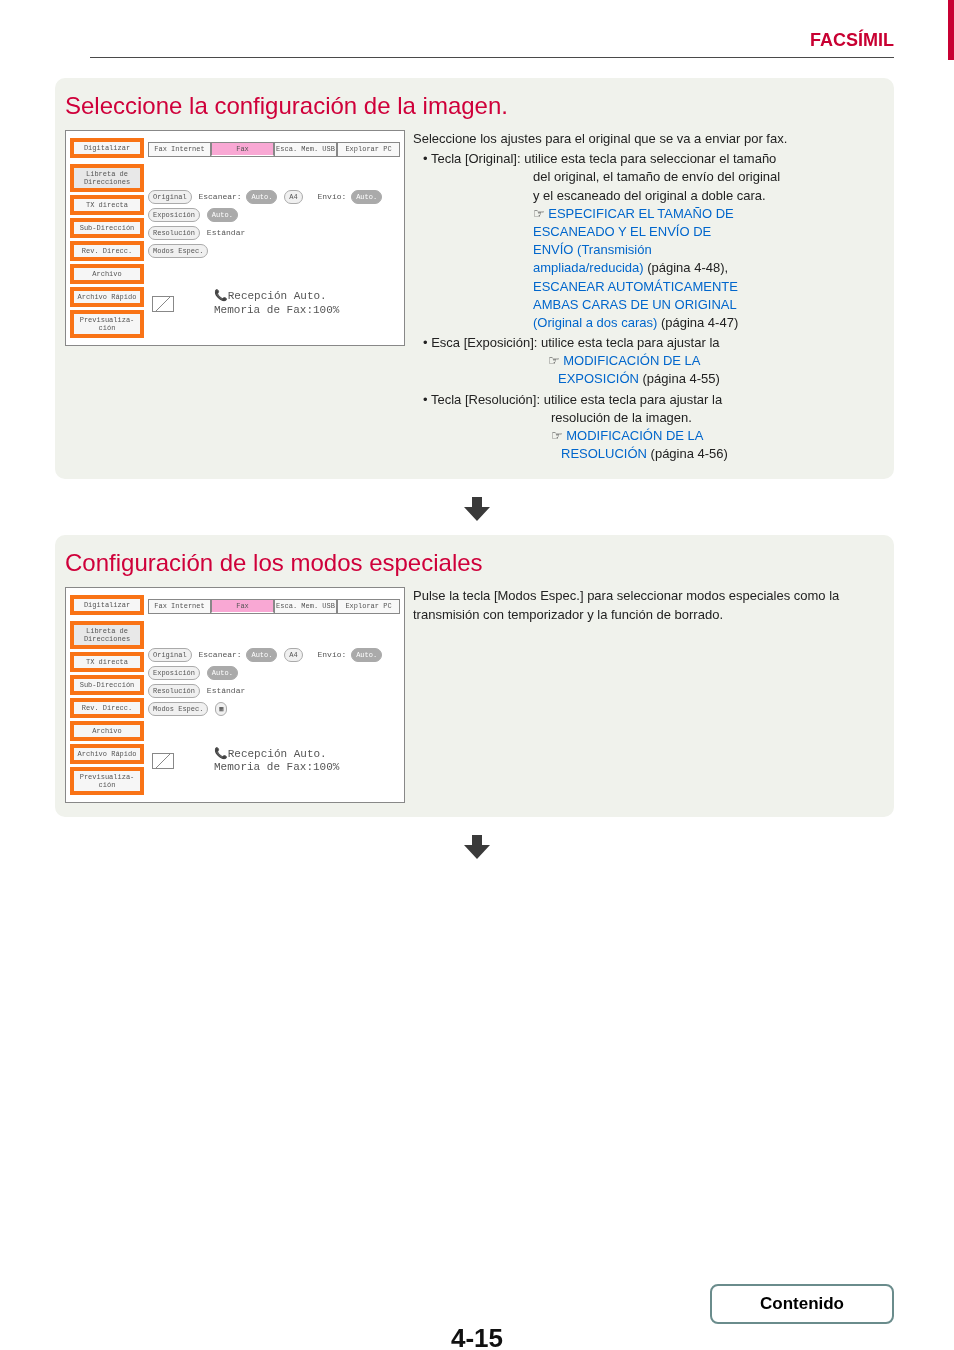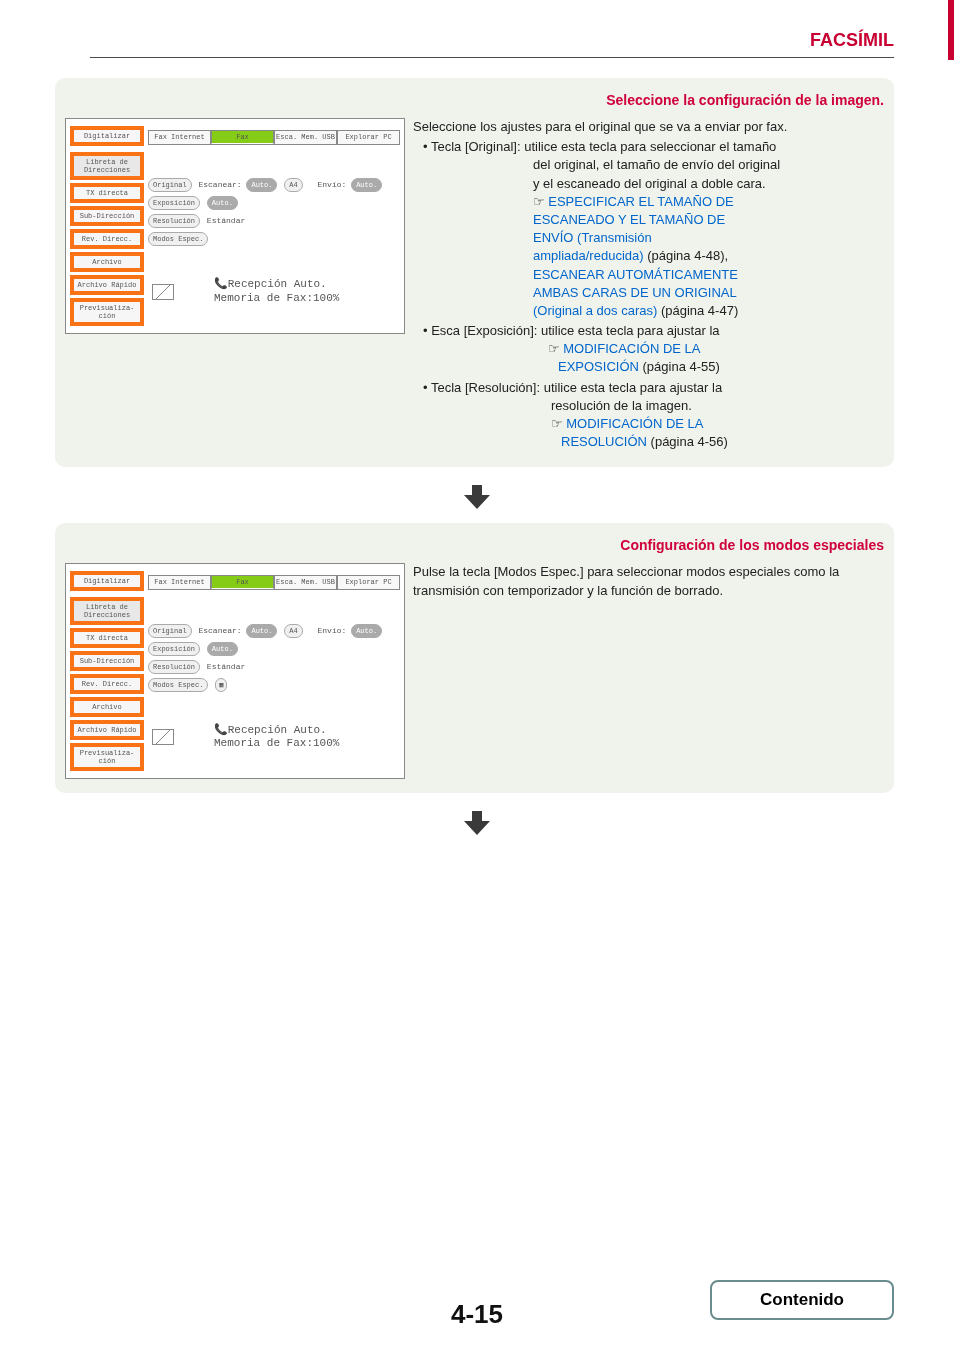--- a/index.html
+++ b/index.html
@@ -2,36 +2,36 @@
 <html><head>
 <meta charset="utf-8">
 <style>
   html,body{margin:0;padding:0;background:#fff;font-family:Arial,Helvetica,sans-serif;color:#000;}
   .page{width:954px;margin:0 auto;position:relative;min-height:1350px;box-sizing:border-box;}
   .red-bar{position:absolute;top:0;right:0;width:6px;height:60px;background:#c80032;}
   .header{padding:30px 60px 0 0;text-align:right;}
   .header span{color:#c80032;font-weight:bold;font-size:18px;}
   .hr{border-top:1px solid #4a4a4a;margin:6px 60px 20px 90px;}
   .panel{margin:0 60px 0 55px;background:#f0f2ec;border-radius:10px;padding:14px 10px 14px 10px;box-sizing:border-box;margin-bottom:18px;}
-  .title{color:#cf003a;font-weight:bold;font-size:14px;text-align:right;margin-bottom:10px;}
+  .title{color:#cf003a;font-weight:normal;font-size:24px;text-align:left;margin-bottom:10px;}
   .content{display:flex;align-items:flex-start;}
   .lcd{width:340px;flex-shrink:0;}
   .txt{flex:1;font-size:13px;line-height:1.4;padding-left:8px;color:#222;}
   .txt ul{margin:2px 0 0 10px;padding:0;}
   .txt li{list-style:none;margin-bottom:2px;}
   .txt .sub{margin-left:110px;}
   .link{color:#0066cc;}
   .ptr{font-family:Arial;color:#333;}
   .arrow{text-align:center;margin:10px 0;}
   .arrow svg{display:inline-block;}
   
   .screen{background:#fff;border:1px solid #888;font-family:"Courier New",monospace;font-size:8px;color:#555;padding:4px;}
   .tabs{display:flex;border-bottom:1px solid #888;}
   .tab{flex:1;border:1px solid #888;border-bottom:none;text-align:center;padding:2px 0;background:#f8f8f8;font-size:7px;}
-  .tab.active{background:#84cc16;border-bottom:1px solid #fff;}
+  .tab.active{background:#f9a8d4;border-bottom:1px solid #fff;}
   .row{display:flex;margin-top:3px;align-items:center;}
   .sidebar{width:74px;margin-right:4px;}
   .sbtn{border:4px solid #f97316;background:#f6f6f6;text-align:center;font-size:7px;padding:2px 1px;margin-bottom:3px;}
   .sbtn.accent{background:#e8e8e8;}
   .main{flex:1;}
   .btn{border:1px solid #aaa;background:#f0f0f0;text-align:left;font-size:7px;padding:2px 4px;margin-right:2px;display:inline-block;border-radius:7px;}
   .btn.dark{background:#aaa;color:#fff;}
   .spacer{height:28px;}
   .footrow{display:flex;align-items:center;margin-top:4px;font-size:11px;}
   .thumb{width:20px;height:14px;border:1px solid #888;margin-left:4px;display:inline-block;background:linear-gradient(135deg,#fff 48%,#888 50%,#fff 52%);}
@@ -118,21 +118,21 @@
         <ul>
           <li>
             <span>• Tecla [Original]:</span>
             <span>utilice esta tecla para seleccionar el tamaño</span>
             <div class="sub">del original, el tamaño de envío del original</div>
             <div class="sub">y el escaneado del original a doble cara.</div>
             <div class="sub">
               <span class="ptr">☞</span>
               <span class="link">ESPECIFICAR EL TAMAÑO DE</span>
             </div>
-            <div class="sub"><span class="link">ESCANEADO Y EL TAMAÑO DE</span></div>
+            <div class="sub"><span class="link">ESCANEADO Y EL ENVÍO DE</span></div>
             <div class="sub"><span class="link">ENVÍO (Transmisión</span></div>
             <div class="sub">
               <span class="link">ampliada/reducida)</span><span> (página 4-48),</span>
             </div>
             <div class="sub"><span class="link">ESCANEAR AUTOMÁTICAMENTE</span></div>
             <div class="sub"><span class="link">AMBAS CARAS DE UN ORIGINAL</span></div>
             <div class="sub">
               <span class="link">(Original a dos caras)</span><span> (página 4-47)</span>
             </div>
           </li>

